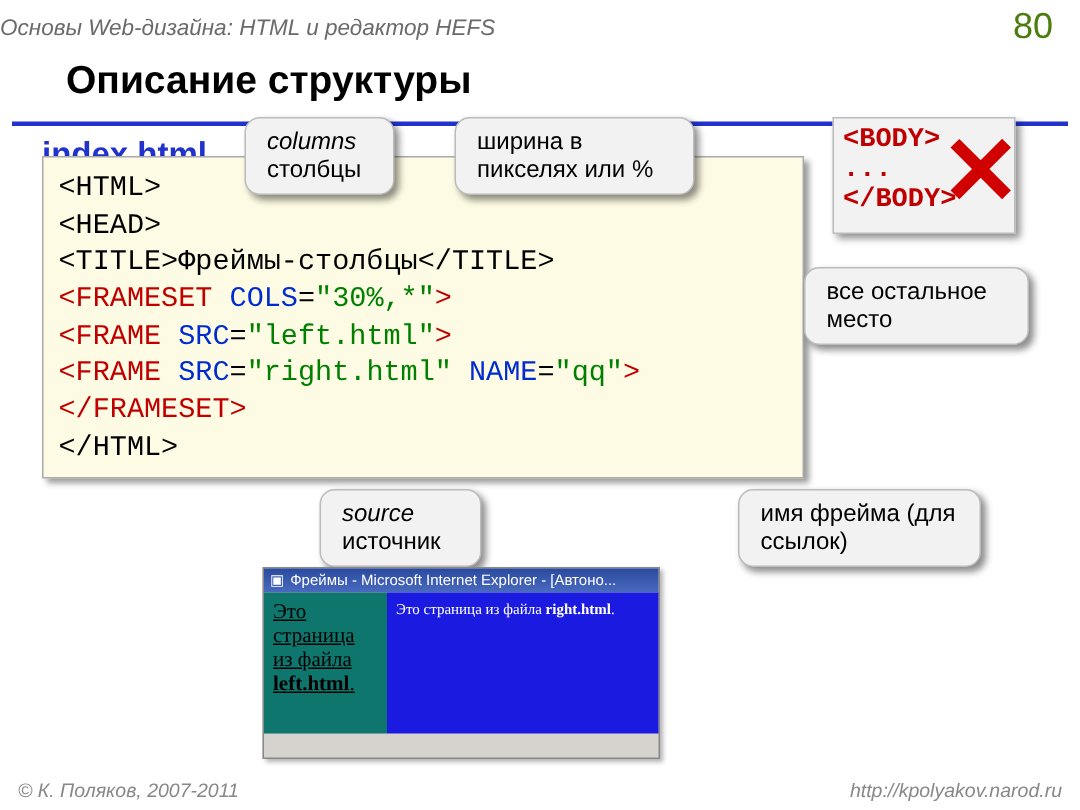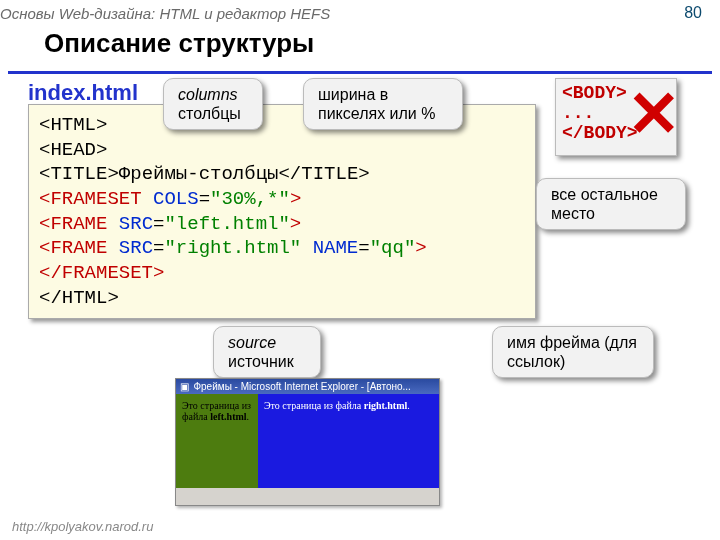--- a/index.html
+++ b/index.html
@@ -1,35 +1,35 @@
 <!DOCTYPE html>
 <html><head>
 <meta charset="utf-8">
 <style>
   * { box-sizing: border-box; margin: 0; padding: 0; }
   body { width: 720px; height: 540px; background: #fff; font-family: Arial, sans-serif; position: relative; overflow: hidden; }
   .header { display: flex; justify-content: space-between; align-items: center; padding: 4px 18px 2px 0; color: #6a6a6a; font-style: italic; font-size: 15px; }
-  .page-num { font-style: normal; color: #0c4a6e; font-size: 16px; margin-left: 32px; }
+  .page-num { font-style: normal; color: #4d7c0f; font-size: 24px; margin-left: 32px; }
   .title { font-size: 26px; font-weight: bold; padding: 4px 0 12px 36px; border-bottom: 3px solid #2233cc; margin: 0 8px 0 8px; }
   .subtitle { color: #2233cc; font-size: 22px; font-weight: bold; padding: 6px 0 2px 28px; }
   .codebox { position: absolute; left: 28px; top: 104px; width: 508px; height: 215px; background: #fdfbe3; border: 1px solid #aaa; box-shadow: 3px 3px 4px rgba(0,0,0,.4); padding: 8px 10px; font-family: "Courier New", monospace; font-size: 19px; line-height: 1.3; }
   .kw-black { color: #000; }
   .kw-red { color: #c00000; }
   .kw-blue { color: #002bd0; }
   .kw-green { color: #008000; }
   .callout { position: absolute; background: #f2f2f2; border: 1px solid #bbb; border-radius: 10px; box-shadow: 3px 3px 5px rgba(0,0,0,.45); padding: 6px 14px; font-size: 16px; text-align: left; line-height: 1.2; }
   .callout .it { font-style: italic; }
   .bodybox { position: absolute; left: 555px; top: 78px; width: 122px; height: 78px; background: #f2f2f2; border: 1px solid #bbb; box-shadow: 3px 3px 5px rgba(0,0,0,.45); font-family: "Courier New", monospace; font-size: 18px; font-weight: bold; color: #c00000; padding: 4px 6px; }
   .redx { position: absolute; left: 627px; top: 82px; font-size: 64px; color: #d00000; font-weight: bold; line-height: 1; }
   .browser { position: absolute; left: 175px; top: 378px; width: 265px; height: 128px; border: 1px solid #888; box-shadow: 2px 2px 3px rgba(0,0,0,.3); background: #d6d3ce; font-size: 10px; }
   .browser .tb { background: linear-gradient(#2a4aa0,#4a6ac0); color: #fff; padding: 2px 4px; font-size: 10px; display: flex; align-items: center; gap: 4px; }
   .browser .menu { background: #d6d3ce; padding: 2px 4px; font-size: 10px; color: #000; border-bottom: 1px solid #aaa; }
   .browser .menu span { margin-right: 8px; }
   .browser .frames { display: flex; height: 94px; }
-  .browser .left { width: 82px; background: #4d7c0f; color: #000; font-size: 10px; padding: 6px; font-family: "Times New Roman", serif; }
+  .browser .left { width: 82px; background: #0f766e; color: #000; font-size: 14px; padding: 6px; font-family: "Times New Roman", serif; text-decoration: underline; }
   .browser .right { flex: 1; background: #1a1ae0; color: #fff; font-size: 10px; padding: 6px; font-family: "Times New Roman", serif; }
   .footer { position: absolute; left: 0; bottom: 0; width: 100%; display: flex; justify-content: space-between; padding: 4px 12px 6px 12px; color: #888; font-style: italic; font-size: 13px; }
 </style>
 </head>
 <body>
 
 <div class="header">
   <span>Основы Web-дизайна: HTML и редактор HEFS</span>
   <span class="page-num">80</span>
 </div>
@@ -88,14 +88,15 @@
       <b>left.html</b>.
     </div>
     <div class="right">
       <span>Это страница из файла</span>
       <b>right.html</b>.
     </div>
   </div>
 </div>
 
 <div class="footer">
+  <span>© К. Поляков, 2007-2011</span>
   <span>http://kpolyakov.narod.ru</span>
 </div>
 
 </body></html>

